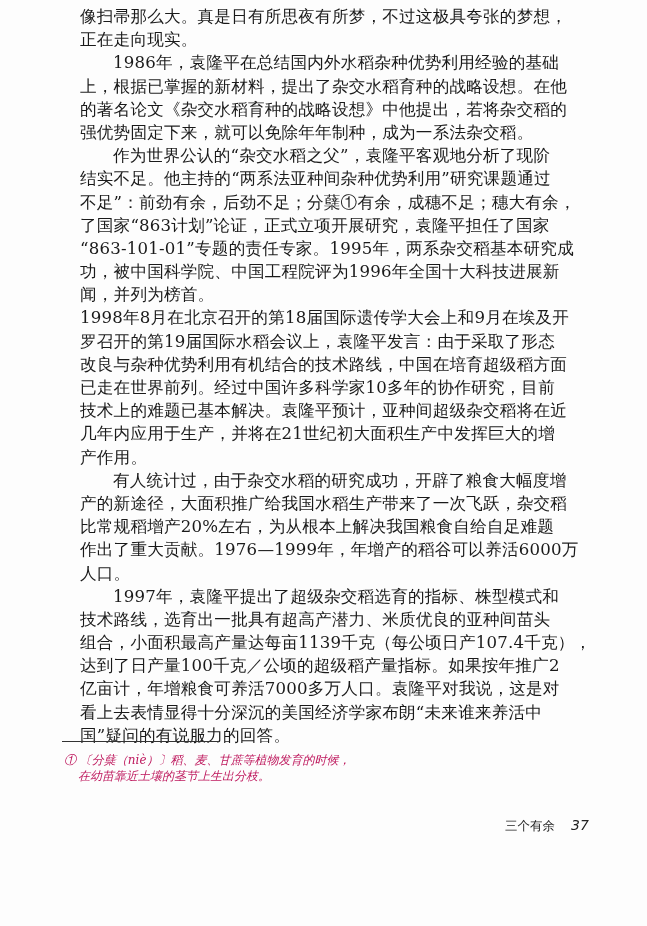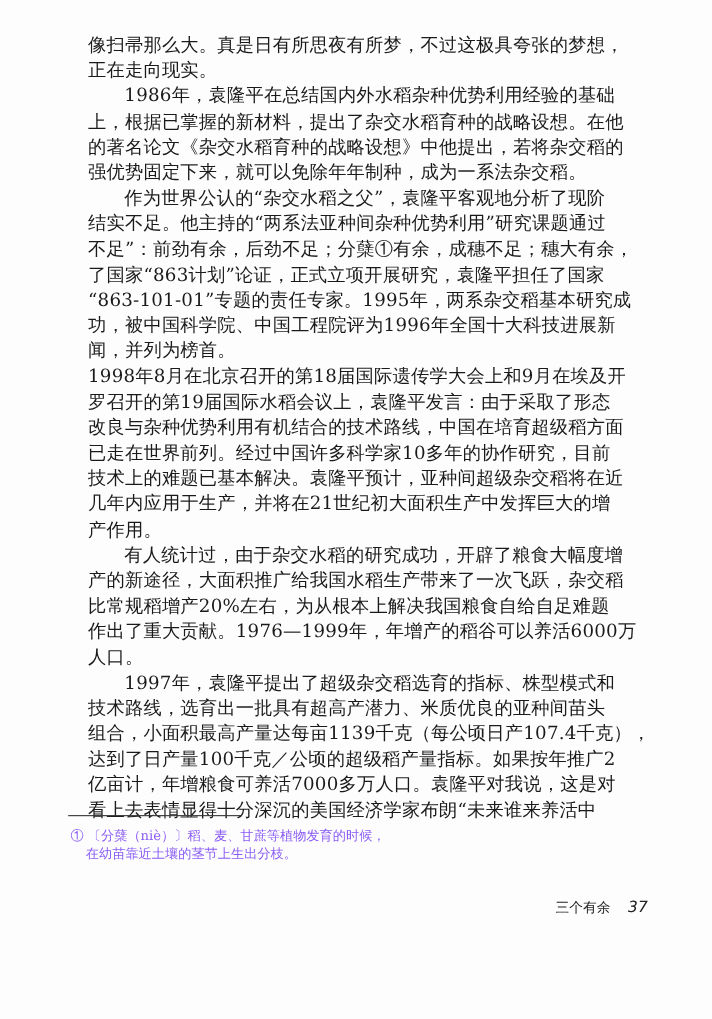--- a/index.html
+++ b/index.html
@@ -19,21 +19,20 @@
     position: absolute;
     left: 0; top: 0;
     width: 647px; height: 926px;
     background: #fdfdfd;
   }
   .body-text {
     position: absolute;
     left: 80px;
     top: 5px;
     width: 375px;
-    margin-top: 24px;
   }
   .line {
     height: 23.2px;
     line-height: 23.2px;
     font-size: 16.6px;
     white-space: nowrap;
     letter-spacing: 0.2px;
     text-align: justify;
     text-align-last: justify;
   }
@@ -51,21 +50,22 @@
     height: 0;
     border-top: 1px solid #333;
   }
   .footnote {
     position: absolute;
     left: 64px;
     top: 752px;
     width: 320px;
     font-size: 12px;
     line-height: 16px;
-    color: #8b5cf6;
+    color: #be185d;
+    font-style: italic;
   }
   .footnote .fn-line {
     white-space: nowrap;
   }
   .footnote .fn-line.cont {
     padding-left: 14px;
   }
   .footer {
     position: absolute;
     left: 505px;
@@ -128,20 +128,21 @@
       <div class="line last">人口。</div>
     </div>
 
     <div>
       <div class="line indent">1997年，袁隆平提出了超级杂交稻选育的指标、株型模式和</div>
       <div class="line">技术路线，选育出一批具有超高产潜力、米质优良的亚种间苗头</div>
       <div class="line">组合，小面积最高产量达每亩1139千克（每公顷日产107.4千克），</div>
       <div class="line">达到了日产量100千克／公顷的超级稻产量指标。如果按年推广2</div>
       <div class="line">亿亩计，年增粮食可养活7000多万人口。袁隆平对我说，这是对</div>
       <div class="line">看上去表情显得十分深沉的美国经济学家布朗“未来谁来养活中</div>
+      <div class="line last">国”疑问的有说服力的回答。</div>
     </div>
 
   </div>
 
   <div class="footnote-rule"></div>
 
   <div class="footnote">
     <div class="fn-line">
       <span>①</span>
       <span>〔分蘖（niè）〕稻、麦、甘蔗等植物发育的时候，</span>

